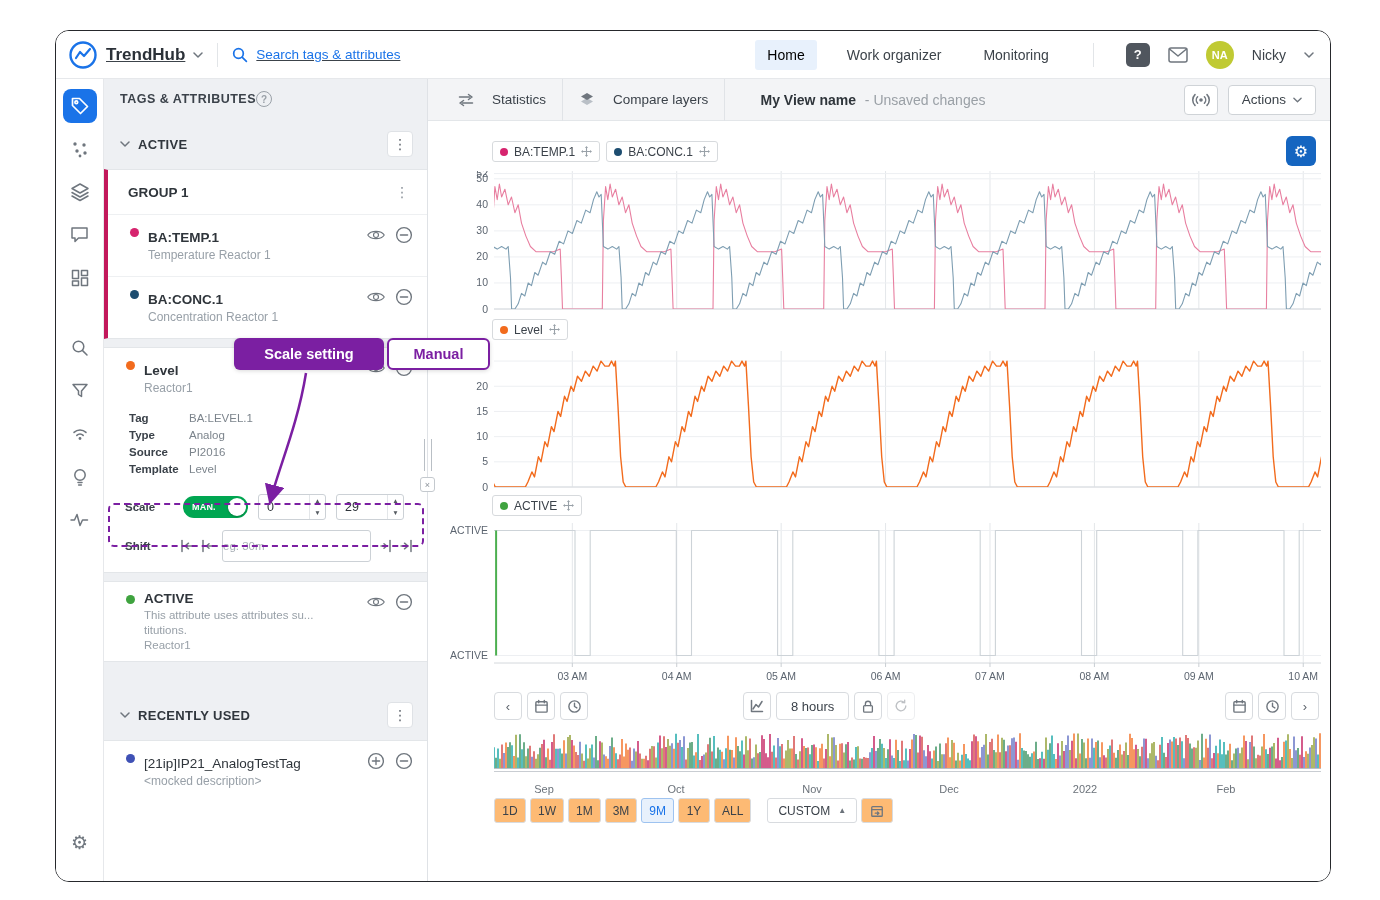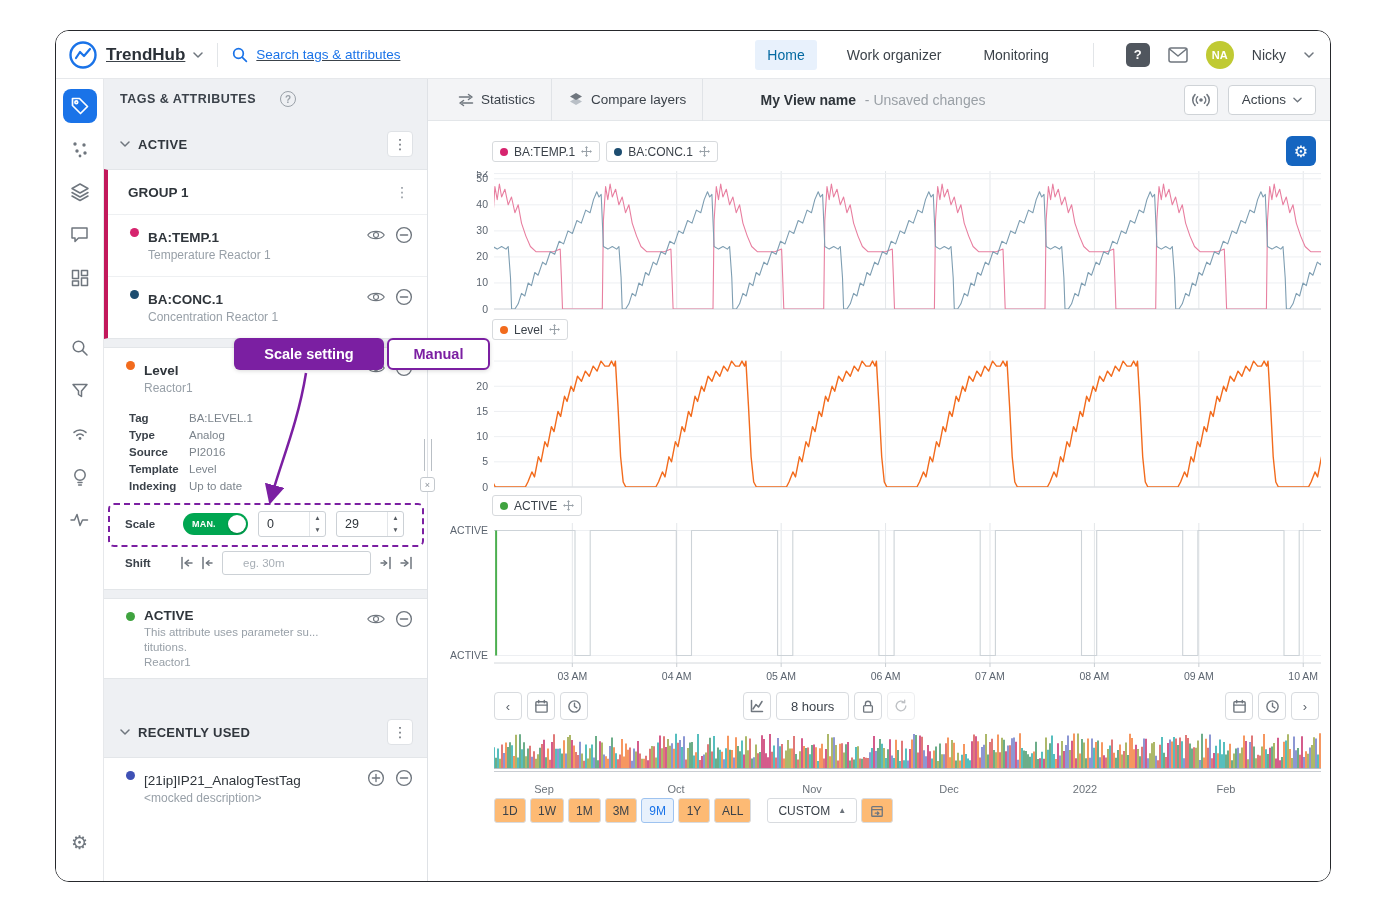--- a/index.html
+++ b/index.html
@@ -9,36 +9,36 @@
   .topbar{position:absolute;left:0;top:0;right:0;height:48px;background:#fff;border-bottom:1px solid #e6e8eb;display:flex;align-items:center;z-index:5;}
   .tb-left{display:flex;align-items:center;padding-left:12px;text-decoration:underline;}
   .brand{font-size:17px;font-weight:bold;color:#2b3138;margin-left:8px;}
   .chev{margin-left:8px;}
   .vdiv{width:1px;height:24px;background:#e2e5e8;margin:0 14px;}
   .search-wrap{display:flex;align-items:center;gap:8px;}
   .search-input{border:none;outline:none;font-size:13.5px;width:300px;color:#1a73e8;background:transparent;font-family:"Liberation Sans",sans-serif;}
   .search-input::placeholder{color:#1a73e8;opacity:1;}
   .tb-right{margin-left:auto;display:flex;align-items:center;padding-right:16px;gap:18px;}
   .nav-item{font-size:14px;color:#3c434a;cursor:pointer;padding:7px 12px;border-radius:3px;}
-  .nav-item.active{color:#0369a1;background:#e8f1fc;}
+  .nav-item.active{color:#000000;background:#e8f1fc;}
   .help-box{width:24px;height:24px;border-radius:5px;background:#50565e;color:#fff;font-weight:bold;font-size:13px;display:flex;align-items:center;justify-content:center;}
   .avatar{width:28px;height:28px;border-radius:50%;background:#c0ca33;color:#fff;font-size:11px;font-weight:bold;display:flex;align-items:center;justify-content:center;}
   .user-name{font-size:14px;}
   
   .rail{position:absolute;left:0;top:48px;bottom:0;width:48px;background:#fff;border-right:1px solid #e6e8eb;display:flex;flex-direction:column;align-items:center;padding-top:10px;gap:9px;z-index:4;}
   .rail-btn{width:34px;height:34px;border-radius:8px;display:flex;align-items:center;justify-content:center;cursor:pointer;}
   .rail-btn.active{background:#1a73e8;}
   .rail-gap{height:18px;}
   .rail-bottom{margin-top:auto;margin-bottom:22px;}
   .ic{stroke:#6f767e;fill:none;stroke-width:1.5;stroke-linecap:round;stroke-linejoin:round;}
   .ic-w{stroke:#fff;fill:none;stroke-width:1.7;stroke-linecap:round;stroke-linejoin:round;}
   .gear-glyph{font-size:19px;color:#6f767e;}
   
   .sidebar{position:absolute;left:48px;top:48px;width:324px;bottom:0;background:#eef0f3;border-right:1px solid #dfe2e6;overflow:hidden;z-index:3;}
-  .sb-header{height:40px;display:flex;align-items:center;padding:0 16px;gap:24px;}
+  .sb-header{height:40px;display:flex;align-items:center;padding:0 16px;gap:0;}
   .sb-title{font-size:12.5px;font-weight:bold;letter-spacing:.5px;color:#3b424a;}
   .q-circle{width:16px;height:16px;border-radius:50%;border:1.5px solid #9aa1a8;color:#9aa1a8;font-size:10px;font-weight:bold;display:flex;align-items:center;justify-content:center;}
   .sec-head{height:50px;display:flex;align-items:center;padding:0 14px 0 16px;gap:8px;}
   .sec-label{font-size:13px;font-weight:bold;color:#30363d;letter-spacing:.3px;}
   .kebab-box{margin-left:auto;width:26px;height:26px;background:#fff;border:1px solid #dfe2e6;border-radius:4px;display:flex;align-items:center;justify-content:center;font-size:14px;color:#5d646c;cursor:pointer;}
   .kebab-plain{margin-left:auto;font-size:14px;color:#8b929a;cursor:pointer;padding:0 4px;}
   .card{background:#fff;border-top:1px solid #e3e6e9;border-bottom:1px solid #e3e6e9;}
   .group-card{border-left:4px solid #c2185b;}
   .group-head{height:44px;display:flex;align-items:center;padding:0 14px 0 20px;}
   .group-name{font-size:13.5px;font-weight:bold;color:#2f353b;}
@@ -56,33 +56,33 @@
   .scale-row{display:flex;align-items:center;height:30px;margin-top:14px;padding:0 14px 0 21px;gap:10px;}
   .fld-label{width:48px;font-size:11.5px;font-weight:bold;color:#3b424a;}
   .toggle{width:65px;height:22px;border-radius:11px;background:#00a651;position:relative;display:flex;align-items:center;cursor:pointer;flex:none;}
   .toggle-text{color:#fff;font-size:9px;font-weight:bold;margin-left:9px;letter-spacing:.2px;}
   .knob{position:absolute;right:2px;top:2px;width:18px;height:18px;border-radius:50%;background:#fff;box-shadow:0 1px 2px rgba(0,0,0,.25);}
   .num-box{width:68px;height:26px;border:1px solid #ccd1d6;border-radius:3px;background:#fff;display:flex;align-items:center;}
   .num-box input{border:none;outline:none;width:44px;padding-left:8px;font-size:12.5px;color:#2f353b;font-family:"Liberation Sans",sans-serif;}
   .stepper{margin-left:auto;display:flex;flex-direction:column;border-left:1px solid #e3e6e9;width:16px;height:100%;}
   .step-btn{flex:1;font-size:6.5px;color:#555b61;display:flex;align-items:center;justify-content:center;cursor:pointer;line-height:1;}
   .shift-row{display:flex;align-items:center;height:28px;margin-top:10px;padding:0 14px 0 21px;gap:7px;}
-  .shift-input{flex:1;height:24px;border:1px solid #ccd1d6;border-radius:3px;background:#fff;font-size:11.5px;color:#9aa1a8;padding:0 20px;outline:none;font-family:"Liberation Sans",sans-serif;min-width:0;}
+  .shift-input{flex:1;height:32px;border:1px solid #ccd1d6;border-radius:3px;background:#fff;font-size:11.5px;color:#9aa1a8;padding:0 0;outline:none;font-family:"Liberation Sans",sans-serif;min-width:0;}
   .shift-input::placeholder{color:#a8afb6;}
   .icon-btn{display:flex;align-items:center;justify-content:center;cursor:pointer;}
   .attr-desc{font-size:11.5px;color:#98a0a8;line-height:15px;}
   .recent-head{margin-top:28px;}
   .recent-card .tag-row:first-child{border-top:none;}
   
   .panel-grip{position:absolute;left:368px;top:408px;width:8px;height:32px;border-left:1.5px solid #b9bfc5;border-right:1.5px solid #b9bfc5;z-index:6;}
   .panel-x{position:absolute;left:364px;top:446px;width:15px;height:15px;background:#fff;border:1px solid #c4c9ce;border-radius:3px;color:#8b929a;font-size:9px;display:flex;align-items:center;justify-content:center;z-index:6;}
   
   .main{position:absolute;left:372px;top:48px;right:0;bottom:0;background:#fff;}
   .mtoolbar{position:absolute;left:0;top:0;right:0;height:42px;background:#f3f4f6;border-bottom:1px solid #e3e6e9;display:flex;align-items:center;padding:0 14px;}
-  .mtool-item{display:flex;align-items:center;gap:7px;font-size:13.5px;color:#3b424a;padding:0 16px;cursor:pointer;height:100%;}
+  .mtool-item{display:flex;align-items:center;gap:18px;font-size:13.5px;color:#3b424a;padding:0 16px;cursor:pointer;height:100%;}
   .tdiv{width:1px;height:42px;background:#e0e3e7;}
   .view-title{position:absolute;left:0;right:12px;text-align:center;font-size:14px;pointer-events:none;}
   .view-name{font-weight:bold;color:#2f353b;}
   .unsaved{color:#9aa0a6;margin-left:5px;}
   .actions-btn{margin-left:auto;height:30px;background:#fff;border:1px solid #cfd3d7;border-radius:4px;display:flex;align-items:center;gap:7px;font-size:13.5px;padding:0 13px;cursor:pointer;z-index:2;}
   .bcast-btn{height:30px;width:34px;background:#fff;border:1px solid #cfd3d7;border-radius:4px;display:flex;align-items:center;justify-content:center;cursor:pointer;margin-left:auto;margin-right:10px;z-index:2;}
   .gear-btn{position:absolute;right:14px;top:57px;width:30px;height:30px;background:#1565c0;border-radius:6px;color:#fff;font-size:16px;display:flex;align-items:center;justify-content:center;cursor:pointer;z-index:3;}
   .legend-row{position:absolute;left:64px;display:flex;gap:6px;z-index:2;}
   .legend-chip{display:flex;align-items:center;gap:6px;background:#fff;border:1px solid #d7dadd;border-radius:3px;height:21px;padding:0 7px;font-size:12px;color:#3b424a;cursor:pointer;}
   .legend-dot{width:8px;height:8px;border-radius:50%;}
@@ -310,24 +310,20 @@
             <span class="d-value">Analog</span>
           </div>
         <div class="detail-row">
             <span class="d-label">Source</span>
             <span class="d-value">PI2016</span>
           </div>
         <div class="detail-row">
             <span class="d-label">Template</span>
             <span class="d-value">Level</span>
           </div>
-        <div class="detail-row">
-            <span class="d-label">Indexing</span>
-            <span class="d-value">Up to date</span>
-          </div>
       </div>
       <div class="scale-row">
         <span class="fld-label">Scale</span>
         <span class="toggle">
           <span class="toggle-text">MAN.</span>
           <span class="knob"></span>
         </span>
         <span class="num-box">
           <input value="0" style="">
           <span class="stepper">
@@ -367,21 +363,21 @@
             <path d="M5.5 4.2L9 7l-3.5 2.8" class="ic"></path>
           </svg>
       </div>
     </div>
 
     <div class="card mt8">
       <div class="tag-row" style="border-top:none">
         <span class="dot" style="background: rgb(63, 163, 63);"></span>
         <span class="tt">
           <span class="t-name" style="display:block">ACTIVE</span>
-          <span class="attr-desc" style="display:block">This attribute uses parameter su... titutions.</span>
+          <span class="attr-desc" style="display:block">This attribute uses attributes su... titutions.</span>
           <span class="attr-desc" style="display:block">Reactor1</span>
         </span>
         <span class="row-icons">
           <svg width="18" height="14" viewBox="0 0 24 18" class="icon-btn">
               <path d="M1 9C5 2.5 19 2.5 23 9 19 15.5 5 15.5 1 9z" class="ic"></path>
               <circle cx="12" cy="9" r="3.3" class="ic"></circle>
             </svg>
           <svg width="18" height="18" viewBox="0 0 20 20" class="icon-btn">
               <circle cx="10" cy="10" r="8.2" class="ic"></circle>
               <line x1="6" y1="10" x2="14" y2="10" class="ic"></line>

